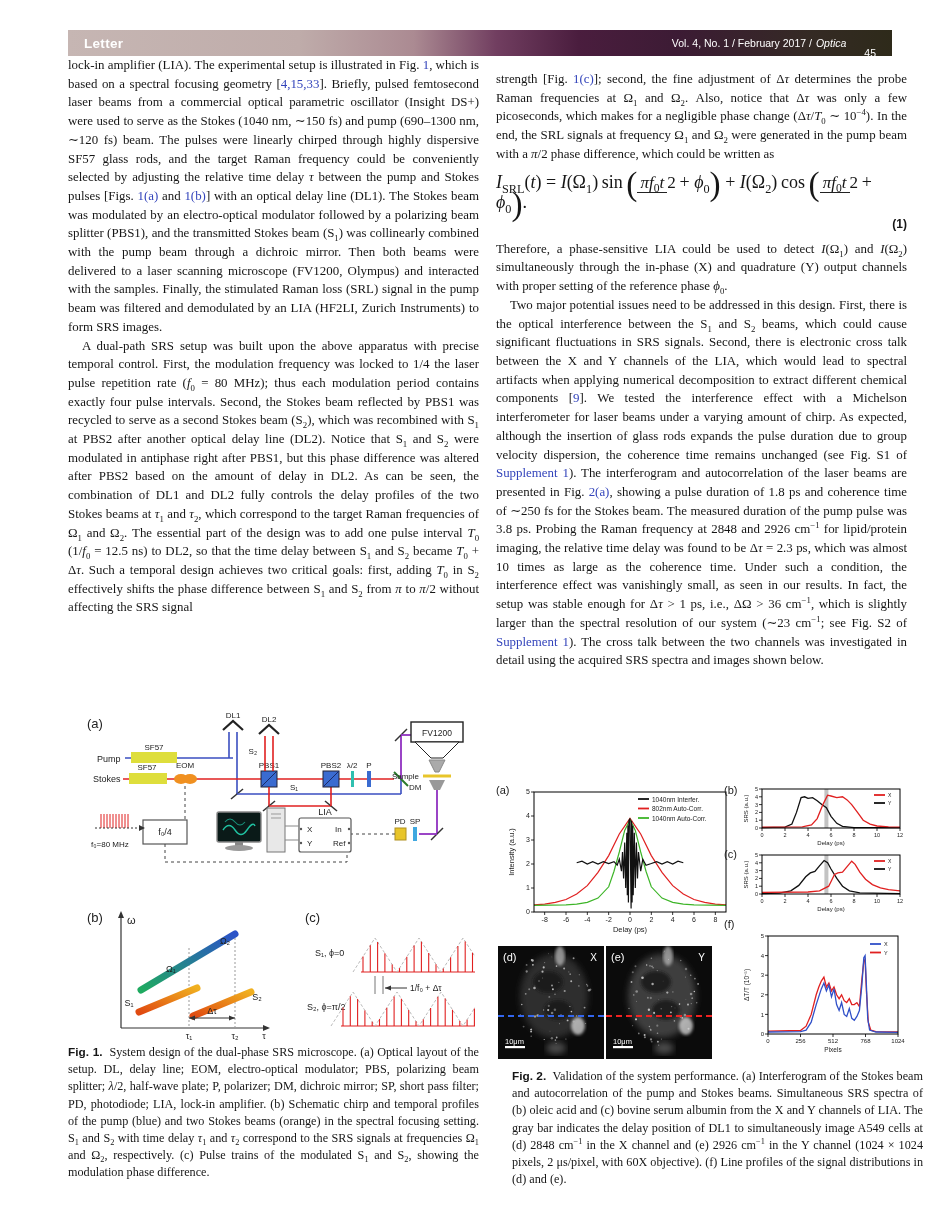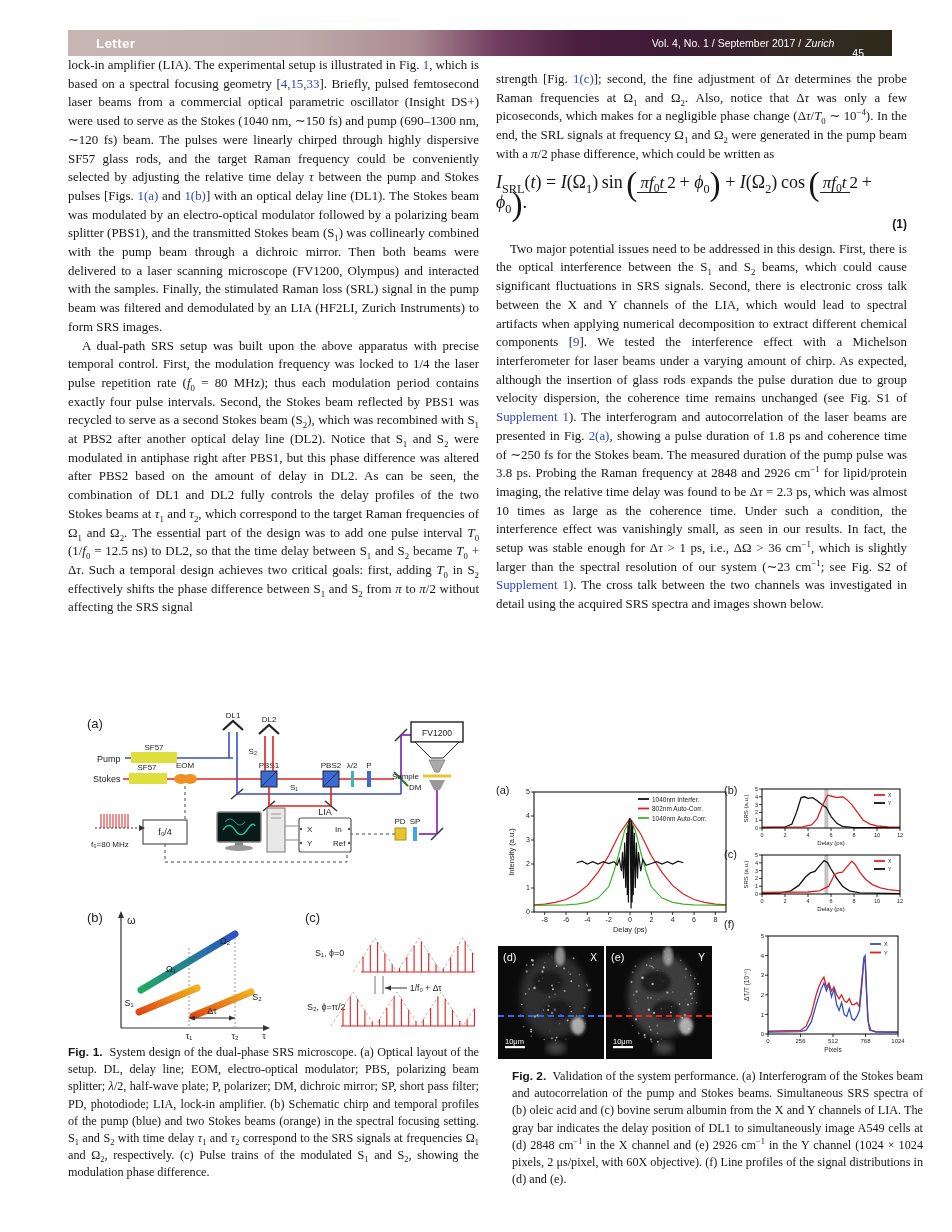--- a/index.html
+++ b/index.html
@@ -1,20 +1,20 @@
 <!DOCTYPE html>
 <html><head>
 <meta charset="utf-8">
 <style>
   html,body{margin:0;padding:0;}
   body{width:952px;height:1232px;position:relative;background:#ffffff;
        font-family:"Liberation Serif",serif;color:#161616;overflow:hidden;}
   
   #hdr{position:absolute;left:68px;top:30px;width:824px;height:26px;box-sizing:border-box;
-       display:flex;align-items:center;justify-content:space-between;padding:0 28px;
+       display:flex;align-items:center;justify-content:space-between;padding:0 16px;
        font-family:"Liberation Sans",sans-serif;color:#fff;
        background:linear-gradient(90deg,#c6b6b3 0%,#bfacaa 28%,#ab8a92 42%,#713e60 52%,#4a1d3e 62%,#3c1b34 74%,#342a24 90%,#2e2a1a 100%);}
   #hdr .tag{font-weight:bold;font-size:13.5px;letter-spacing:.3px;}
   #hdr .cit{font-size:10.5px;display:flex;gap:4px;align-items:center;}
   #hdr .cit .pg{margin-left:14px;margin-top:20px;}
   
   .col{position:absolute;width:411px;font-size:12.9px;line-height:18.7px;text-align:justify;}
   #leftcol{left:68px;top:56px;}
   #rightcol{left:496px;top:70px;}
   p{margin:0;}
@@ -38,41 +38,42 @@
   .chart{position:absolute;}
   .cellimg{position:absolute;width:106px;height:113px;}
   #fig1 text,.chart text{font-family:"Liberation Sans",sans-serif;fill:#222;}
 </style>
 </head>
 <body>
 
 <div id="hdr">
   <span class="tag">Letter</span>
   <span class="cit">
-    <span>Vol. 4, No. 1 / September 2017 / </span>
-      <i>Zurich</i>
+    <span>Vol. 4, No. 1 / February 2017 / </span>
+      <i>Optica</i>
     <span class="pg">45</span>
   </span>
 </div>
 
 <div id="leftcol" class="col">
   <p>lock-in amplifier (LIA). The experimental setup is illustrated in Fig. <span class="link">1</span>, which is based on a spectral focusing geometry [<span class="link">4,15,33</span>]. Briefly, pulsed femtosecond laser beams from a commercial optical parametric oscillator (Insight DS+) were used to serve as the Stokes (1040 nm, ∼150 fs) and pump (690–1300 nm, ∼120 fs) beam. The pulses were linearly chirped through highly dispersive SF57 glass rods, and the target Raman frequency could be conveniently selected by adjusting the relative time delay <i>τ</i> between the pump and Stokes pulses [Figs. <span class="link">1(a)</span> and <span class="link">1(b)</span>] with an optical delay line (DL1). The Stokes beam was modulated by an electro-optical modulator followed by a polarizing beam splitter (PBS1), and the transmitted Stokes beam (S<sub>1</sub>) was collinearly combined with the pump beam through a dichroic mirror. Then both beams were delivered to a laser scanning microscope (FV1200, Olympus) and interacted with the samples. Finally, the stimulated Raman loss (SRL) signal in the pump beam was filtered and demodulated by an LIA (HF2LI, Zurich Instruments) to form SRS images.</p>
   <p class="ind">A dual-path SRS setup was built upon the above apparatus with precise temporal control. First, the modulation frequency was locked to 1/4 the laser pulse repetition rate (<i>f</i><sub>0</sub> = 80 MHz); thus each modulation period contains exactly four pulse intervals. Second, the Stokes beam reflected by PBS1 was recycled to serve as a second Stokes beam (S<sub>2</sub>), which was recombined with S<sub>1</sub> at PBS2 after another optical delay line (DL2). Notice that S<sub>1</sub> and S<sub>2</sub> were modulated in antiphase right after PBS1, but this phase difference was altered after PBS2 based on the amount of delay in DL2. As can be seen, the combination of DL1 and DL2 fully controls the delay profiles of the two Stokes beams at <i>τ</i><sub>1</sub> and <i>τ</i><sub>2</sub>, which correspond to the target Raman frequencies of Ω<sub>1</sub> and Ω<sub>2</sub>. The essential part of the design was to add one pulse interval <i>T</i><sub>0</sub> (1/<i>f</i><sub>0</sub> = 12.5 ns) to DL2, so that the time delay between S<sub>1</sub> and S<sub>2</sub> became <i>T</i><sub>0</sub> + Δ<i>τ</i>. Such a temporal design achieves two critical goals: first, adding <i>T</i><sub>0</sub> in S<sub>2</sub> effectively shifts the phase difference between S<sub>1</sub> and S<sub>2</sub> from <i>π</i> to <i>π</i>/2 without affecting the SRS signal</p>
 </div>
 
 <div id="rightcol" class="col">
   <p>strength [Fig. <span class="link">1(c)</span>]; second, the fine adjustment of Δ<i>τ</i> determines the probe Raman frequencies at Ω<sub>1</sub> and Ω<sub>2</sub>. Also, notice that Δ<i>τ</i> was only a few picoseconds, which makes for a negligible phase change (Δ<i>τ</i>/<i>T</i><sub>0</sub> ∼ 10<sup>−4</sup>). In the end, the SRL signals at frequency Ω<sub>1</sub> and Ω<sub>2</sub> were generated in the pump beam with a <i>π</i>/2 phase difference, which could be written as</p>
   <div class="eq"><i>I</i><sub>SRL</sub>(<i>t</i>) = <i>I</i>(Ω<sub>1</sub>) sin <span class="lp">(</span><span class="frac">
         <span class="fn"><i>πf</i><sub>0</sub><i>t</i></span>
         <span class="fd">2</span>
       </span> + <i>ϕ</i><sub>0</sub><span class="lp">)</span> + <i>I</i>(Ω<sub>2</sub>) cos <span class="lp">(</span><span class="frac">
         <span class="fn"><i>πf</i><sub>0</sub><i>t</i></span>
         <span class="fd">2</span>
       </span> + <i>ϕ</i><sub>0</sub><span class="lp">)</span>.</div>
   <div class="eqno">(1)</div>
+  <p>Therefore, a phase-sensitive LIA could be used to detect <i>I</i>(Ω<sub>1</sub>) and <i>I</i>(Ω<sub>2</sub>) simultaneously through the in-phase (X) and quadrature (Y) output channels with proper setting of the reference phase <i>ϕ</i><sub>0</sub>.</p>
   <p class="ind">Two major potential issues need to be addressed in this design. First, there is the optical interference between the S<sub>1</sub> and S<sub>2</sub> beams, which could cause significant fluctuations in SRS signals. Second, there is electronic cross talk between the X and Y channels of the LIA, which would lead to spectral artifacts when applying numerical decomposition to extract different chemical components [<span class="link">9</span>]. We tested the interference effect with a Michelson interferometer for laser beams under a varying amount of chirp. As expected, although the insertion of glass rods expands the pulse duration due to group velocity dispersion, the coherence time remains unchanged (see Fig. S1 of <span class="link">Supplement 1</span>). The interferogram and autocorrelation of the laser beams are presented in Fig. <span class="link">2(a)</span>, showing a pulse duration of 1.8 ps and coherence time of ∼250 fs for the Stokes beam. The measured duration of the pump pulse was 3.8 ps. Probing the Raman frequency at 2848 and 2926 cm<sup>−1</sup> for lipid/protein imaging, the relative time delay was found to be Δ<i>τ</i> = 2.3 ps, which was almost 10 times as large as the coherence time. Under such a condition, the interference effect was vanishingly small, as seen in our results. In fact, the setup was stable enough for Δ<i>τ</i> &gt; 1 ps, i.e., ΔΩ &gt; 36 cm<sup>−1</sup>, which is slightly larger than the spectral resolution of our system (∼23 cm<sup>−1</sup>; see Fig. S2 of <span class="link">Supplement 1</span>). The cross talk between the two channels was investigated in detail using the acquired SRS spectra and images shown below.</p>
 </div>
 
 <div id="fig1">
 <svg width="390" height="334" viewBox="0 0 390 334">
   <defs>
     <linearGradient id="gpump" x1="0" y1="1" x2="1" y2="0">
       <stop offset="0" stop-color="#1faa60"></stop>
           <stop offset="1" stop-color="#2b52c8"></stop>
     </linearGradient>

